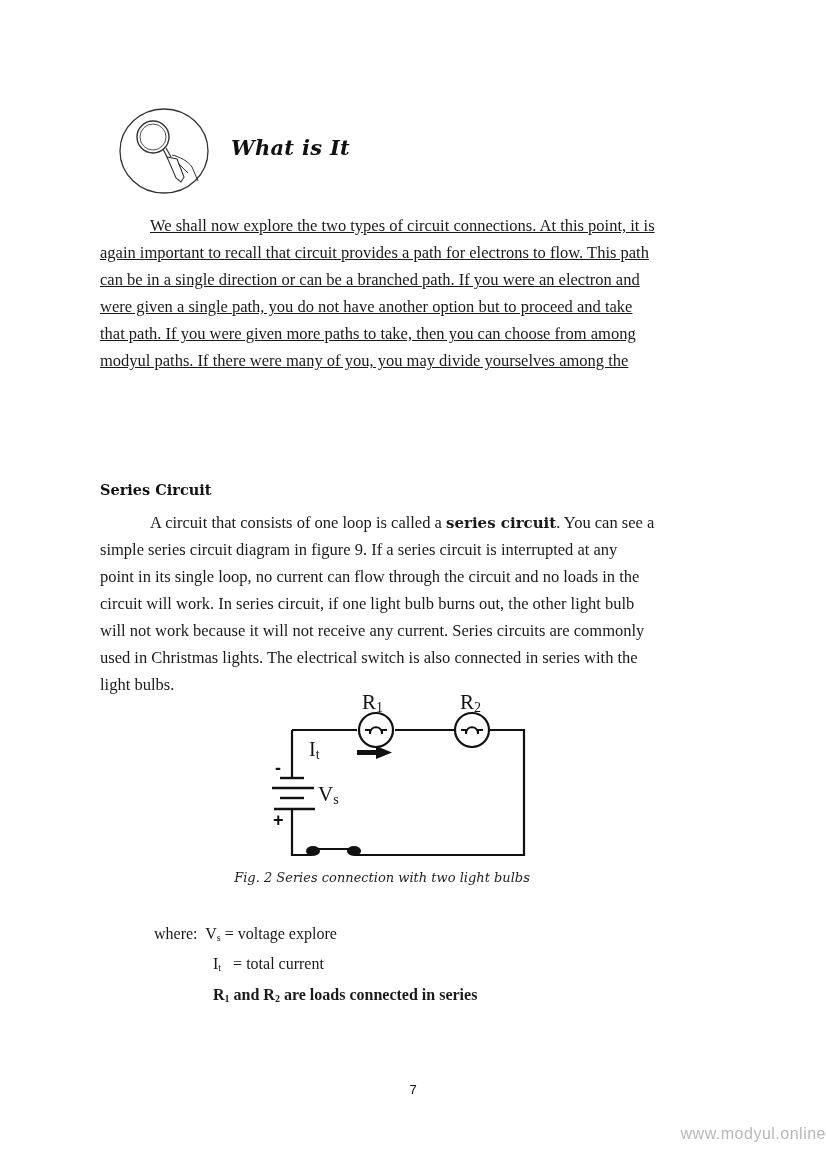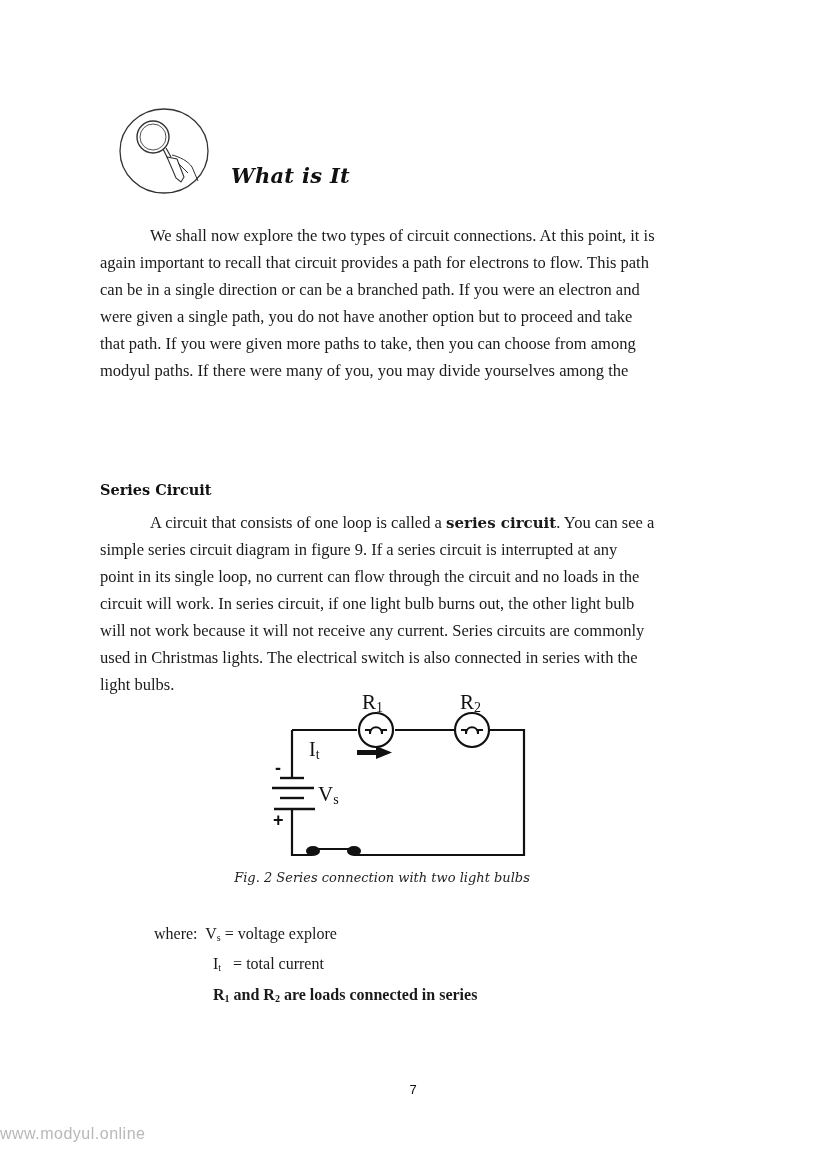--- a/index.html
+++ b/index.html
@@ -7,21 +7,21 @@
     .body-text {
       position: absolute; left: 100px; width: 630px;
       font-family: "Liberation Serif", serif; font-size: 16.5px; line-height: 27px; color: #1a1a1a;
     }
     .line { white-space: nowrap; display: block; height: 27px; }
     .indent { padding-left: 50px; }
     .logo { position: absolute; left: 118px; top: 107px; width: 92px; height: 88px; }
     .section-title {
       position: absolute; left: 231px; top: 135px;
       font-family: "DejaVu Serif", serif; font-weight: bold; font-style: italic;
-      font-size: 21px; color: #111; letter-spacing: 0.3px; margin-top: 28px;
+      font-size: 21px; color: #111; letter-spacing: 0.3px;
     }
     .heading {
       position: absolute; left: 100px; top: 481px;
       font-family: "DejaVu Serif", serif; font-weight: bold; font-size: 14.5px; color: #111;
     }
     .bold-serif { font-family: "DejaVu Serif", serif; font-weight: bold; font-size: 15px; }
     .figure { position: absolute; left: 262px; top: 686px; width: 280px; height: 180px; }
     .caption {
       position: absolute; left: 0; width: 764px; top: 870px; text-align: center;
       font-family: "DejaVu Serif", serif; font-style: italic; font-size: 13px; color: #222;
@@ -30,38 +30,38 @@
       position: absolute; left: 154px; top: 925px;
       font-family: "Liberation Serif", serif; font-size: 16px; color: #1a1a1a;
     }
     .where-row { position: absolute; white-space: nowrap; }
     sub.s { font-size: 10px; vertical-align: -2px; }
     .page-number {
       position: absolute; left: 0; width: 826px; top: 1082px; text-align: center;
       font-family: "Liberation Sans", sans-serif; font-size: 13px; color: #111;
     }
     .watermark {
-      position: absolute; left: 0; width: 826px; top: 1125px; text-align: left;
+      position: absolute; left: 0; width: 826px; top: 1125px; text-align: right;
       font-family: "Liberation Sans", sans-serif; font-size: 16px; color: #b8b8b8; letter-spacing: 0.5px;
     }
   </style>
 </head>
 <body>
 
 <svg class="logo" viewBox="0 0 92 88">
   <ellipse cx="46" cy="44" rx="44" ry="42" fill="none" stroke="#333" stroke-width="1.3"></ellipse>
   <circle cx="35" cy="30" r="16" fill="none" stroke="#333" stroke-width="1.4"></circle>
   <circle cx="35" cy="30" r="13" fill="none" stroke="#555" stroke-width="1"></circle>
   <path d="M45 42 L50 52 M48 41 L53 50" stroke="#333" stroke-width="1.2" fill="none"></path>
   <path d="M49 50 L58 71 L63 75 L66 70 L59 52 Z" fill="#fff" stroke="#333" stroke-width="1.1"></path>
   <path d="M54 48 C62 50 70 54 74 60 L80 74 M60 56 L70 66" stroke="#333" stroke-width="1" fill="none"></path>
 </svg>
 <div class="section-title">What is It</div>
 
-<div class="body-text" style="top:222px;">
+<div class="body-text" style="top:212px;text-decoration:underline;">
   <span class="line indent">We shall now explore the two types of circuit connections. At this point, it is</span>
   <span class="line">again important to recall that circuit provides a path for electrons to flow. This path</span>
   <span class="line">can be in a single direction or can be a branched path. If you were an electron and</span>
   <span class="line">were given a single path, you do not have another option but to proceed and take</span>
   <span class="line">that path. If you were given more paths to take, then you can choose from among</span>
   <span class="line">modyul paths. If there were many of you, you may divide yourselves among the</span>
 </div>
 
 <div class="heading">Series Circuit</div>
 

